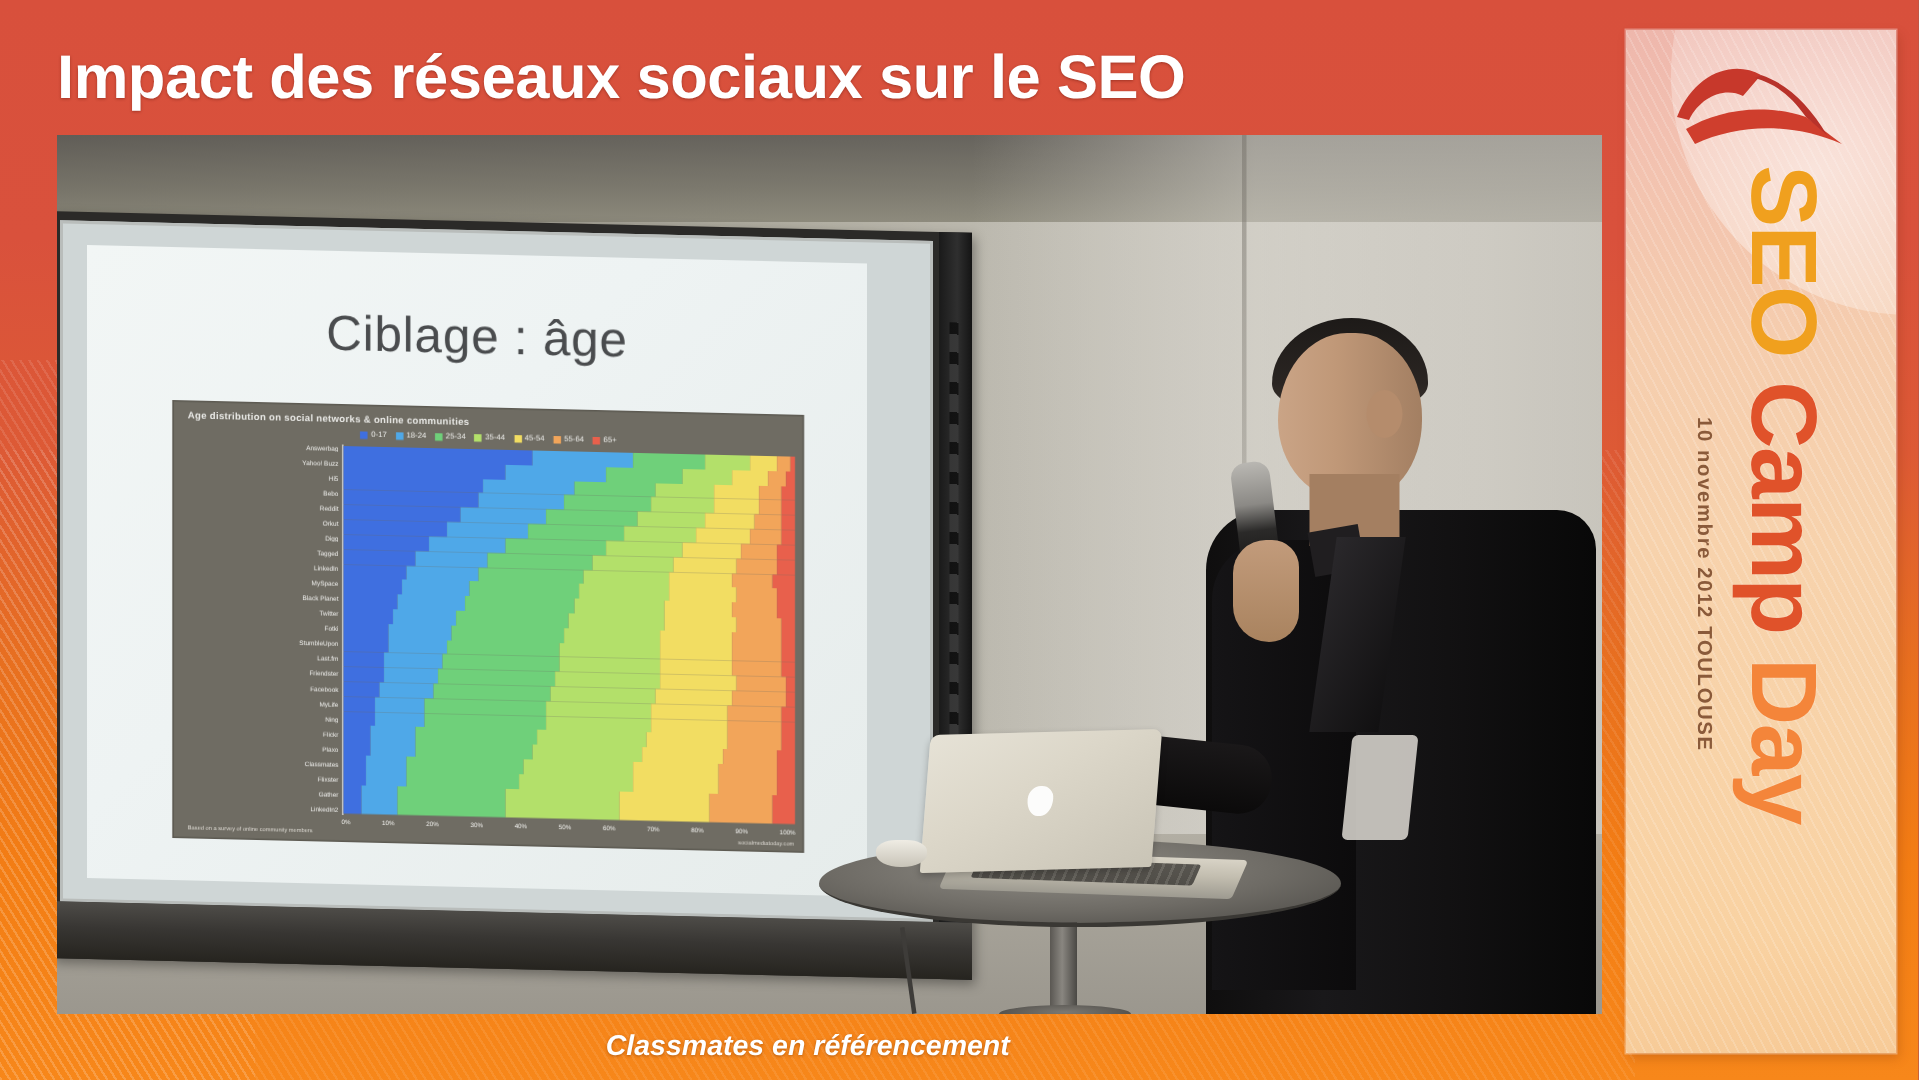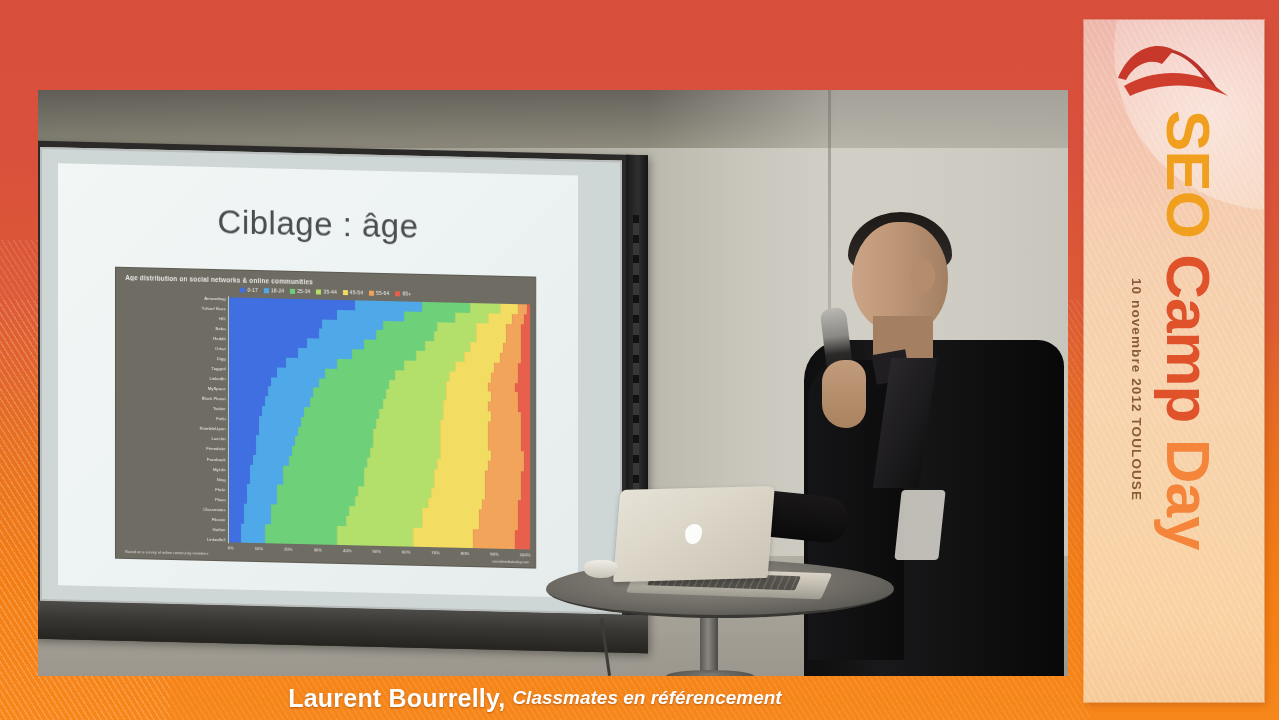--- a/index.html
+++ b/index.html
@@ -397,20 +397,21 @@
   }
 </style>
 </head>
 <body>
 
 <div id="stage">
 
   <div id="stage-texture"></div>
   <div id="stage-texture-2"></div>
 
+  <div id="page-title">Impact des réseaux sociaux sur le SEO</div>
 
   <div id="video-frame">
     <div id="room-wall"></div>
     <div id="room-wall-top"></div>
     <div id="room-wall-right"></div>
     <div id="wall-seam"></div>
     <div id="room-floor"></div>
     <div id="wall-device"></div>
 
     <div id="whiteboard">
@@ -759,21 +760,20 @@
     <div id="laptop-base">
       <div id="laptop-keys"></div>
     </div>
     <div id="laptop-lid">
       <div id="laptop-logo"></div>
     </div>
     <div id="mouse"></div>
   </div>
 
   <div id="caption">
-    <span id="caption-name">Laurent Bourrelly,</span>
     <span id="caption-role">Classmates en référencement</span>
   </div>
 
   <div id="logo-panel">
     <div id="logo-panel-sheen"></div>
     <div id="logo-panel-arc"></div>
 
     <svg id="logo-mark" viewBox="0 0 140 82">
       <path d="M18 44 C30 14 56 6 74 16 L62 30 C50 24 34 30 26 46 Z" fill="#c7382b"></path>
       <path d="M24 52 C44 40 74 34 104 44 L128 62 C96 48 60 48 30 62 Z" fill="#cf3e2d"></path>

